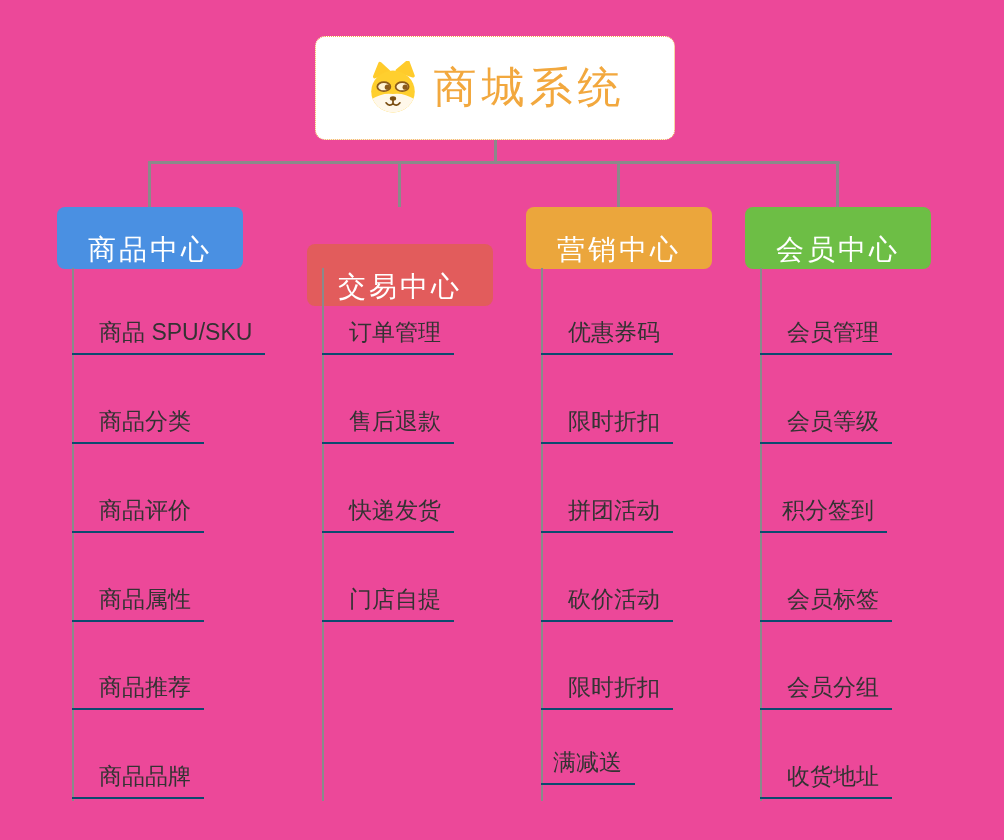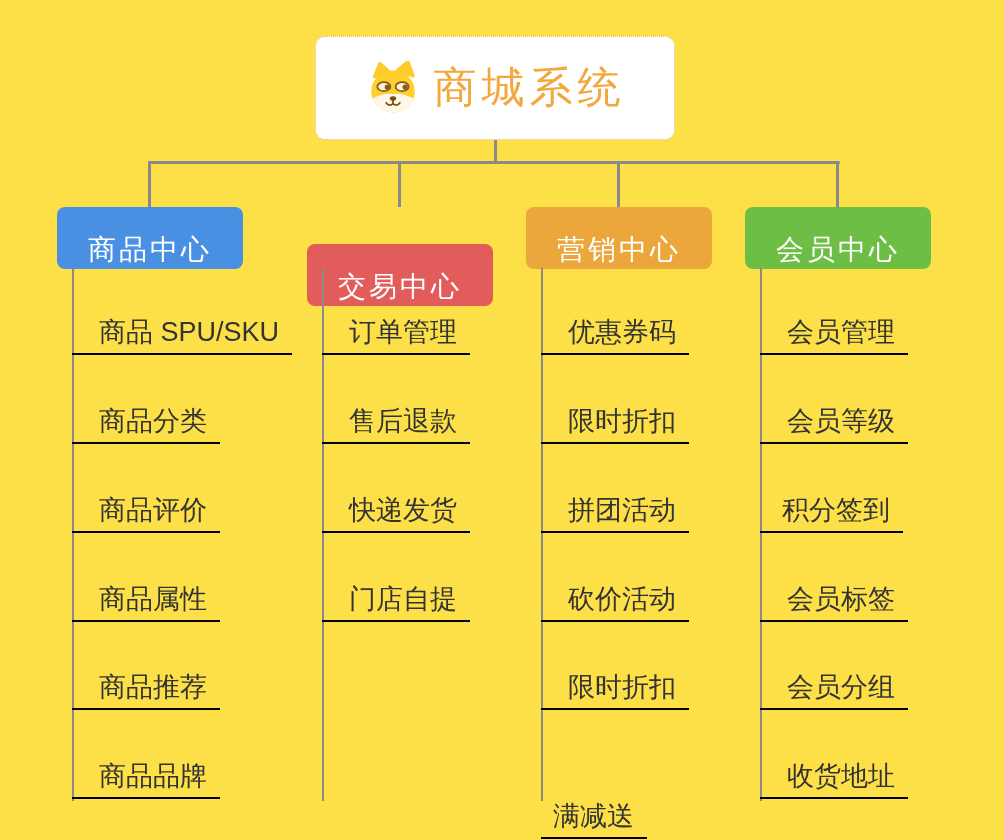--- a/index.html
+++ b/index.html
@@ -1,19 +1,19 @@
 <!DOCTYPE html>
 <html><head>
 <meta charset="utf-8">
 <style>
   html,body{margin:0;padding:0;}
   #stage{
     position:relative;
     width:1004px;height:840px;
-    background:#fde047;
+    background:#ec4899;
     font-family:"Liberation Sans",sans-serif;
     overflow:hidden;
   }
   .line{position:absolute;background:#8a8a8a;}
   #root-node{
     position:absolute;left:315px;top:36px;width:360px;height:104px;
     background:#ffffff;border:1px dotted #F3AC4E;border-radius:10px;
     box-sizing:border-box;
     display:flex;align-items:center;justify-content:center;gap:13px;
   }
@@ -27,22 +27,22 @@
   .branch-drop{left:91px;top:161px;width:3px;height:46px;}
   .branch-box{
     position:absolute;left:0;top:207px;width:186px;height:62px;
     border-radius:8px;display:flex;align-items:flex-end;justify-content:center;
     color:#ffffff;font-size:28px;letter-spacing:3px;white-space:nowrap;
   }
   .branch-spine{left:15px;top:268px;width:2px;height:533px;}
   .child-item{
     position:absolute;left:15px;
     padding:0 13px 7px 27px;
-    border-bottom:2px solid #000000;
-    font-size:27px;line-height:28px;color:#333333;
+    border-bottom:2px solid #0c4a6e;
+    font-size:23px;line-height:28px;color:#333333;
     white-space:nowrap;
   }
 </style>
 </head>
 <body>
 
 <div id="stage">
 
   <div class="line" id="stem"></div>
   <div class="line" id="bus"></div>
@@ -104,21 +104,21 @@
     <div class="line branch-drop"></div>
     <div class="branch-box" style="background: rgb(235, 166, 60);">
       <span>营销中心</span>
     </div>
     <div class="line branch-spine"></div>
   <div class="child-item" style="top: 318px;"><span>优惠券码</span></div>
         <div class="child-item" style="top: 407px;"><span>限时折扣</span></div>
         <div class="child-item" style="top: 496px;"><span>拼团活动</span></div>
         <div class="child-item" style="top: 585px;"><span>砍价活动</span></div>
         <div class="child-item" style="top: 673px;"><span>限时折扣</span></div>
-        <div class="child-item" style="top: 802px; padding-left: 12px;"><span>满减送</span></div>
+        <div class="child-item" style="top: 748px; padding-left: 12px;"><span>满减送</span></div>
       </div>
 
   <div class="branch" style="left: 745px;">
     <div class="line branch-drop"></div>
     <div class="branch-box" style="background: rgb(109, 190, 69);">
       <span>会员中心</span>
     </div>
     <div class="line branch-spine"></div>
   <div class="child-item" style="top: 318px;"><span>会员管理</span></div>
         <div class="child-item" style="top: 407px;"><span>会员等级</span></div>

